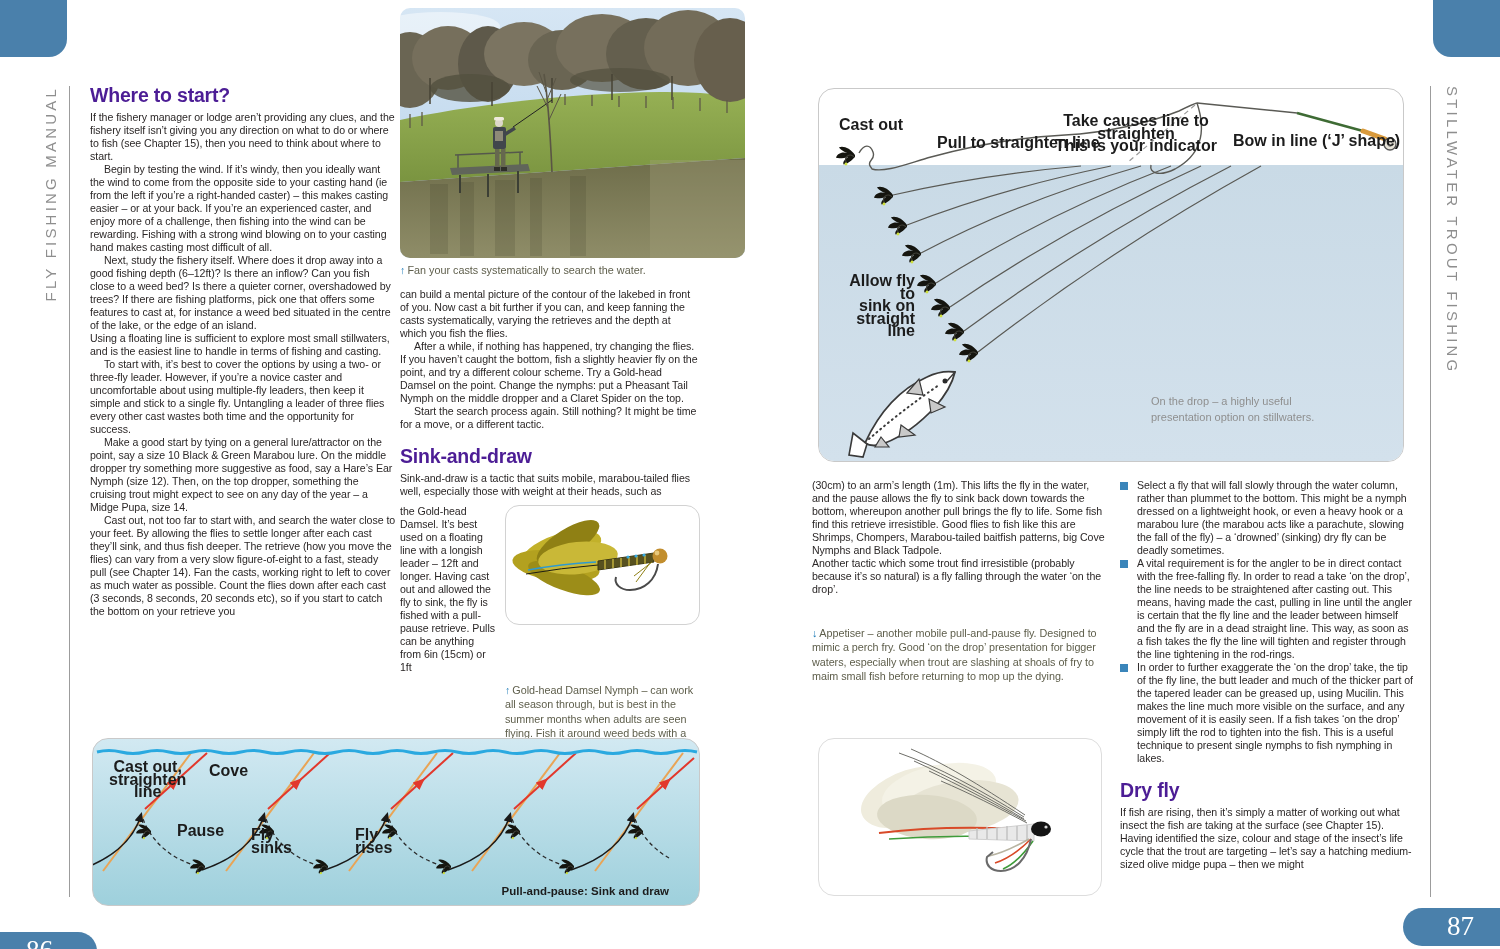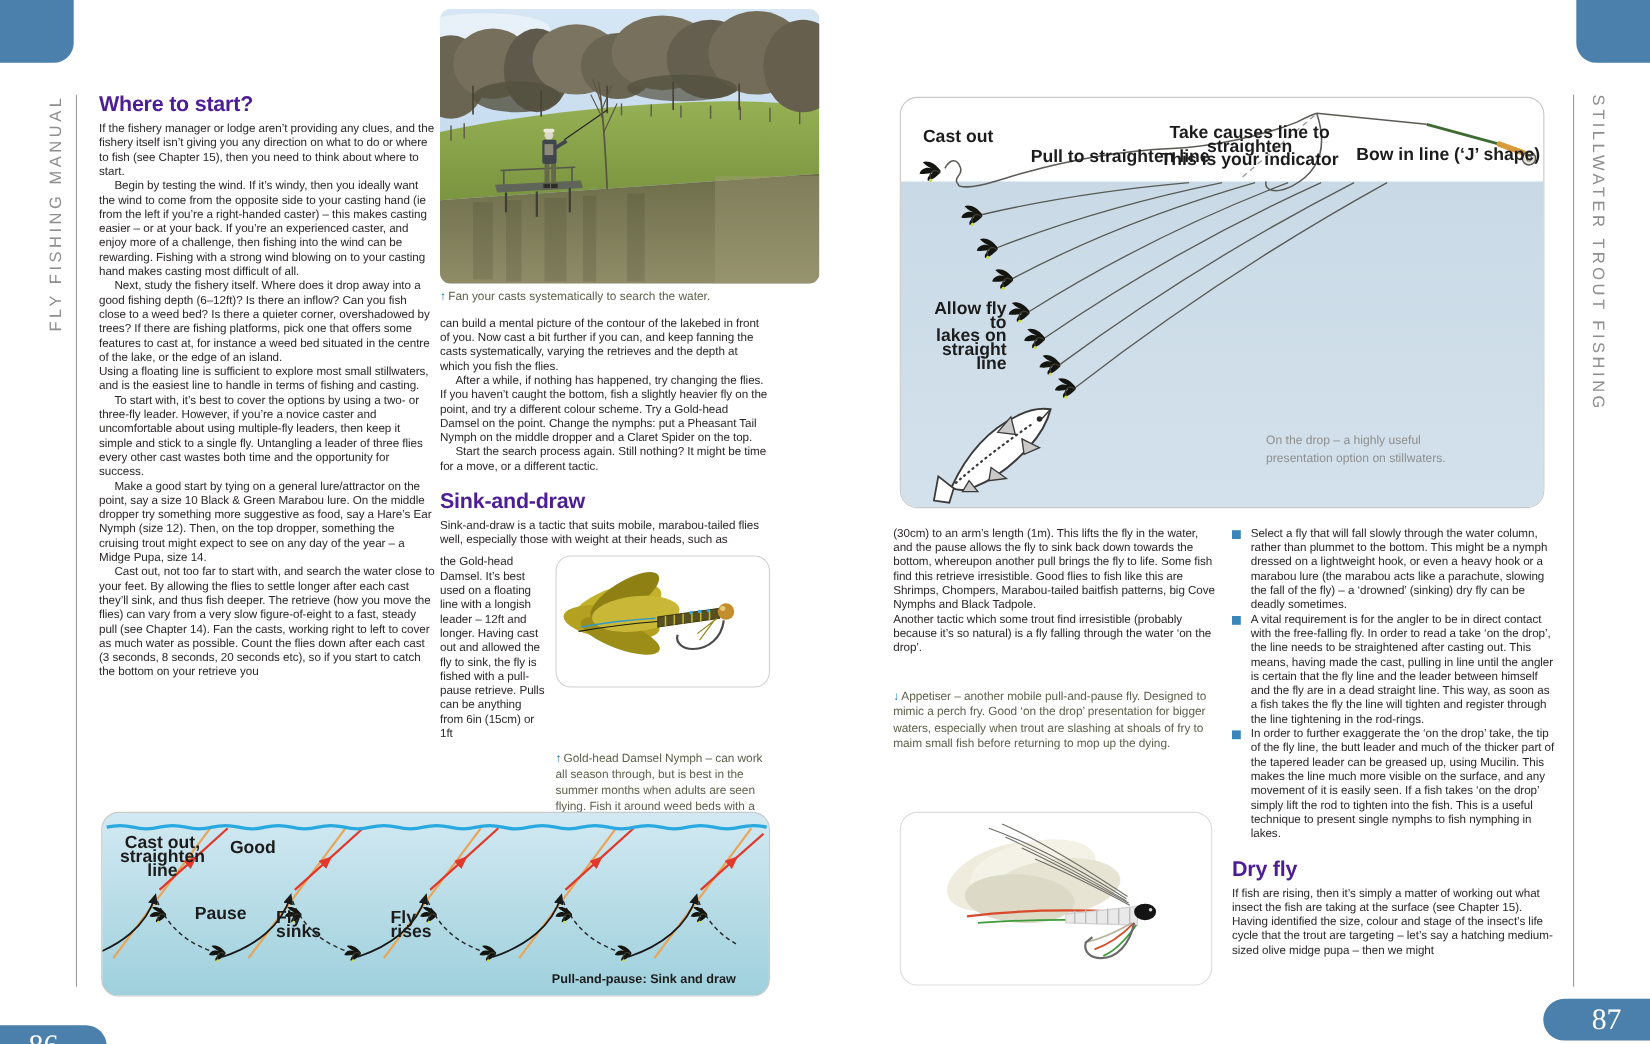--- a/index.html
+++ b/index.html
@@ -270,21 +270,21 @@
           <use href="#flyA" transform="translate(358,127) scale(0.75)"></use>
         <use href="#flyA" transform="translate(427,92) scale(0.75)"></use>
           <use href="#flyA" transform="translate(481,127) scale(0.75)"></use>
         <use href="#flyA" transform="translate(550,92) scale(0.75)"></use>
       </g>
       <path d="M4,13 q12,-3 24,0 q12,3 24,0 q12,-3 24,0 q12,3 24,0 q12,-3 24,0 q12,3 24,0 q12,-3 24,0 q12,3 24,0 q12,-3 24,0 q12,3 24,0 q12,-3 24,0 q12,3 24,0 q12,-3 24,0 q12,3 24,0 q12,-3 24,0 q12,3 24,0 q12,-3 24,0 q12,3 24,0 q12,-3 24,0 q12,3 24,0 q12,-3 24,0 q12,3 24,0 q12,-3 24,0 q12,3 24,0 q12,-3 24,0" stroke="#2aa9e0" stroke-width="3" fill="none"></path>
     </svg>
     <div class="dlabel" style="left:16px;top:22px;text-align:center;">Cast out,
 straighten
 line</div>
-    <div class="dlabel" style="left:116px;top:26px;">Good</div>
+    <div class="dlabel" style="left:116px;top:26px;">Cove</div>
     <div class="dlabel" style="left:84px;top:86px;">Pause</div>
     <div class="dlabel" style="left:158px;top:90px;">Fly
 sinks</div>
     <div class="dlabel" style="left:262px;top:90px;">Fly
 rises</div>
     <div class="dlabel bcap" style="right:30px;bottom:8px;">Pull-and-pause: Sink and draw</div>
   </div>
 
   <div class="panel" id="diagR">
     <svg width="584" height="372" viewBox="0 0 584 372">
@@ -337,21 +337,21 @@
         <circle cx="88" cy="14" r="2.5" fill="#2a2a2a"></circle>
         <path d="M98,5 L90,14" stroke="#3a3a3a" stroke-width="1.4" fill="none"></path>
       </g>
     </svg>
     <div class="dlabel" style="left:20px;top:30px;">Cast out</div>
     <div class="dlabel" style="left:118px;top:48px;">Pull to straighten line</div>
     <div class="dlabel ctr" style="left:212px;top:26px;width:210px;">Take causes line to straighten
 This is your indicator</div>
     <div class="dlabel" style="left:414px;top:46px;">Bow in line (‘J’ shape)</div>
     <div class="dlabel ra" style="left:12px;top:186px;width:84px;">Allow fly to
-lakes on
+sink on
 straight line</div>
     <div class="dlabel gray-cap" style="left:332px;top:304px;">On the drop – a highly useful
 presentation option on stillwaters.</div>
   </div>
 
   <div class="col" id="col-r1">
     <p>(30cm) to an arm’s length (1m). This lifts the fly in the water, and the pause allows the fly to sink back down towards the bottom, whereupon another pull brings the fly to life. Some fish find this retrieve irresistible. Good flies to fish like this are Shrimps, Chompers, Marabou-tailed baitfish patterns, big Cove Nymphs and Black Tadpole.</p>
     <p>Another tactic which some trout find irresistible (probably because it’s so natural) is a fly falling through the water ‘on the drop’.</p>
     <div class="caption" style="margin-top:30px;">
       <span class="cap-arrow">↓</span><span>Appetiser – another mobile pull-and-pause fly. Designed to mimic a perch fry. Good ‘on the drop’ presentation for bigger waters, especially when trout are slashing at shoals of fry to maim small fish before returning to mop up the dying.</span>

